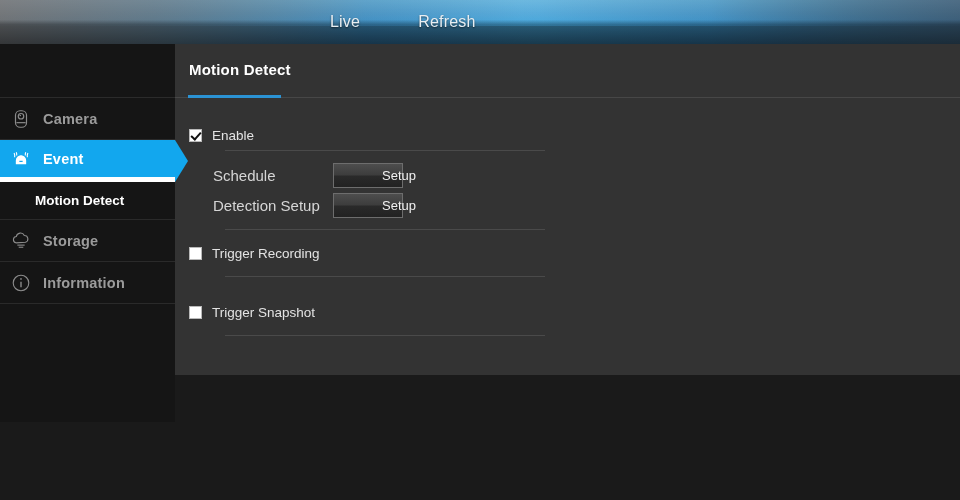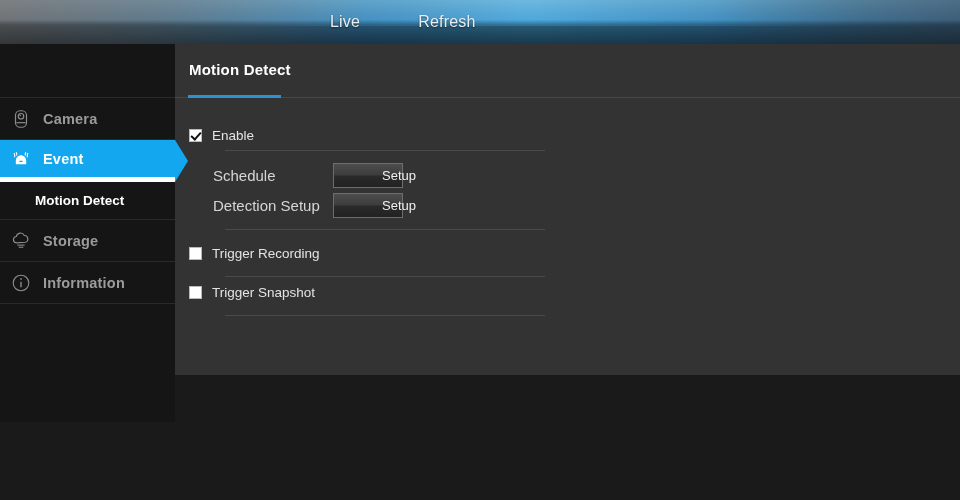--- a/index.html
+++ b/index.html
@@ -331,21 +331,21 @@
 
     <div class="divider"></div>
 
     <div class="row-check" style="margin-top:8px;">
       <span class="cb"></span>
       <span class="txt">Trigger Recording</span>
     </div>
 
     <div class="divider" style="margin-top:8px;"></div>
 
-    <div class="row-check" style="margin-top:0;">
+    <div class="row-check" style="margin-top:20px;">
       <span class="cb"></span>
       <span class="txt">Trigger Snapshot</span>
     </div>
 
     <div class="divider" style="margin-top:8px;"></div>
 
 
   </div>
 </div>
 

